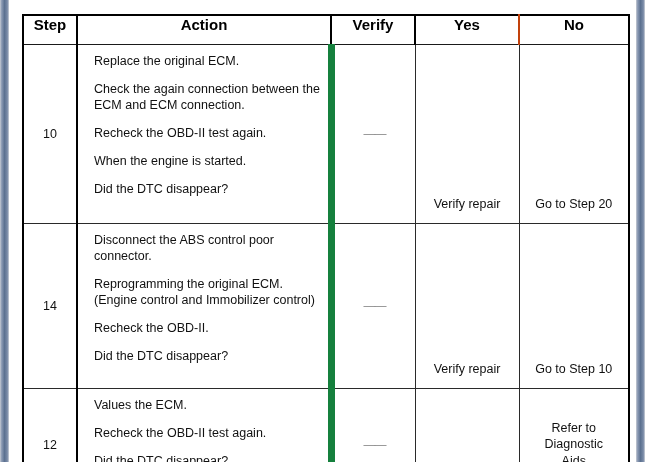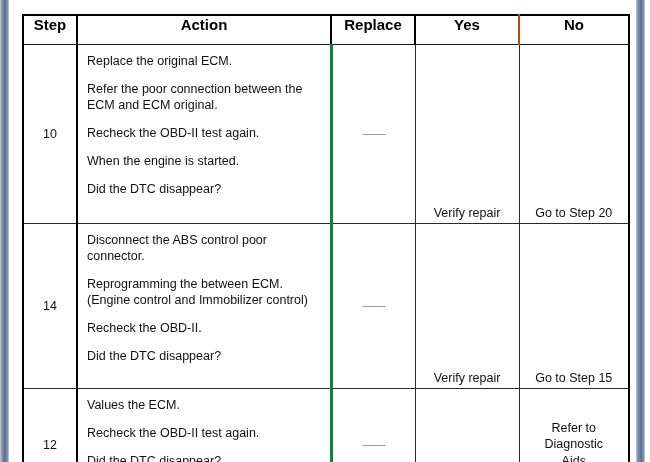--- a/index.html
+++ b/index.html
@@ -78,22 +78,22 @@
 
   tbody td { font-size: 12.5px; color: #111111; }
 
   td.cell-step {
     text-align: center;
     vertical-align: middle;
     font-size: 12.5px;
     border-right: 2px solid #000000;
   }
   td.cell-action {
-    padding: 8px 0 8px 9px;
-    border-right: 3px solid #15803d;
+    padding: 8px 0 8px 16px;
+    border-right: 7px solid #15803d;
     line-height: 1.28;
   }
   td.cell-action .line { margin: 0 0 12px 0; }
   td.cell-action .line:last-child { margin-bottom: 0; }
   td.cell-action .line.tight { margin-bottom: 0; }
 
   td.cell-values {
     vertical-align: middle;
     text-align: center;
     border-right: 1px solid #2a2a2a;
@@ -103,21 +103,21 @@
     color: #8d8d8d;
     font-size: 12px;
     letter-spacing: -1px;
     line-height: 1;
     user-select: none;
   }
 
   td.cell-yes, td.cell-no {
     vertical-align: bottom;
     text-align: center;
-    padding-bottom: 3px;
+    padding-bottom: 12px;
   }
   td.cell-yes { border-right: 1px solid #2a2a2a; }
   td.cell-no.multiline {
     vertical-align: middle;
     padding-bottom: 0;
     line-height: 1.3;
   }
   td.cell-no .nl { display: block; }
 
   tr.row-step10 td { height: 162px; }
@@ -140,59 +140,59 @@
       <col class="c-step">
       <col class="c-action">
       <col class="c-values">
       <col class="c-yes">
       <col class="c-no">
     </colgroup>
     <thead>
       <tr>
         <th class="hdr-step">Step</th>
         <th class="hdr-action">Action</th>
-        <th class="hdr-values">Replace</th>
+        <th class="hdr-values">Verify</th>
         <th class="hdr-yes">Yes</th>
         <th class="hdr-no">No</th>
       </tr>
     </thead>
     <tbody>
 
       <tr class="row-step10">
         <td class="cell-step">10</td>
         <td class="cell-action">
           <p class="line">Replace the original ECM.</p>
-          <p class="line tight">Refer the poor connection between the</p>
-          <p class="line">ECM and ECM original.</p>
+          <p class="line tight">Check the again connection between the</p>
+          <p class="line">ECM and ECM connection.</p>
           <p class="line">Recheck the OBD-II test again.</p>
           <p class="line">When the engine is started.</p>
           <p class="line">Did the DTC disappear?</p>
         </td>
         <td class="cell-values">
           <span class="dash-mark">——</span>
         </td>
         <td class="cell-yes">Verify repair</td>
         <td class="cell-no">Go to Step 20</td>
       </tr>
 
       <tr class="row-step11">
         <td class="cell-step">14</td>
         <td class="cell-action">
           <p class="line tight">Disconnect the ABS control poor</p>
           <p class="line">connector.</p>
-          <p class="line tight">Reprogramming the between ECM.</p>
+          <p class="line tight">Reprogramming the original ECM.</p>
           <p class="line">(Engine control and Immobilizer control)</p>
           <p class="line">Recheck the OBD-II.</p>
           <p class="line">Did the DTC disappear?</p>
         </td>
         <td class="cell-values">
           <span class="dash-mark">——</span>
         </td>
         <td class="cell-yes">Verify repair</td>
-        <td class="cell-no">Go to Step 15</td>
+        <td class="cell-no">Go to Step 10</td>
       </tr>
 
       <tr class="row-step12">
         <td class="cell-step">12</td>
         <td class="cell-action">
           <p class="line">Values the ECM.</p>
           <p class="line">Recheck the OBD-II test again.</p>
           <p class="line">Did the DTC disappear?</p>
         </td>
         <td class="cell-values">

